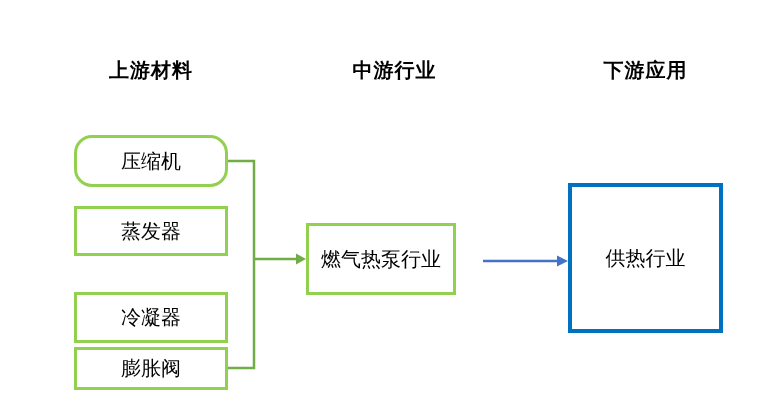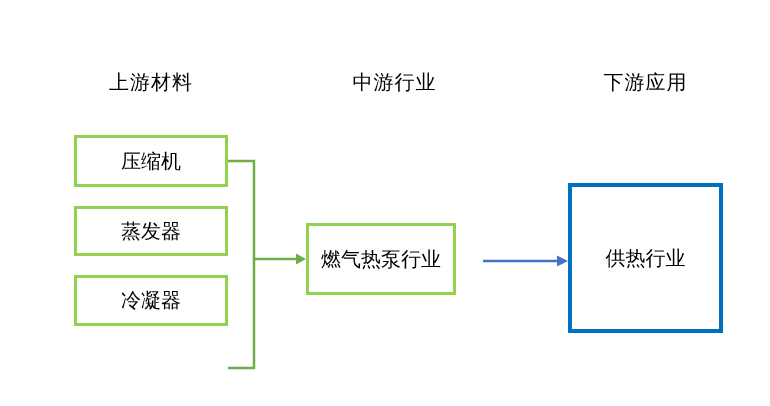--- a/index.html
+++ b/index.html
@@ -17,27 +17,27 @@
   }
   .canvas {
     position: relative;
     width: 770px;
     height: 406px;
     background: var(--background);
     overflow: hidden;
   }
   .col-header {
     position: absolute;
-    top: 68px;
+    top: 56px;
     height: 28px;
     display: flex;
     align-items: center;
     justify-content: center;
     font-size: 20px;
-    font-weight: normal;
+    font-weight: bold;
     color: var(--text);
     letter-spacing: 1px;
     white-space: nowrap;
   }
   .hdr-upstream   { left: 74px;  width: 154px; }
   .hdr-midstream  { left: 306px; width: 177px; }
   .hdr-downstream { left: 568px; width: 155px; }
 
   .node {
     position: absolute;
@@ -46,23 +46,23 @@
     justify-content: center;
     font-size: 20px;
     color: var(--text);
     background: var(--background);
     white-space: nowrap;
   }
   .node.green { border: 3.5px solid var(--green-box-border); }
   .node.blue  { border: 4px solid var(--blue-box-border); font-family: Liberation Mono, monospace; }
 
   .up-box { left: 74px; width: 154px; }
-  .up-box-1 { top: 135px; height: 52px; }
+  .up-box-1 { top: 135px; height: 52px; border-radius: 18px; }
   .up-box-2 { top: 206px; height: 50px; }
-  .up-box-3 { top: 275px; height: 51px; }
+  .up-box-3 { top: 292px; height: 51px; }
   .up-box-4 { top: 347px; height: 43px; }
 
   .mid-box  { left: 306px; top: 223px; width: 150px; height: 72px; }
   .down-box { left: 568px; top: 183px; width: 155px; height: 150px; }
 
   .connector-layer {
     position: absolute;
     left: 0; top: 0;
     width: 770px; height: 406px;
     pointer-events: none;
@@ -96,18 +96,19 @@
     <line class="green-line" x1="254" y1="259" x2="297" y2="259"></line>
     <polygon class="green-head" points="296,253.5 306,259 296,264.5"></polygon>
 
     <line class="blue-line" x1="483" y1="261" x2="559" y2="261"></line>
     <polygon class="blue-head" points="557,255.5 568,261 557,266.5"></polygon>
   </svg>
 
   <div class="node green up-box up-box-1">压缩机</div>
   <div class="node green up-box up-box-2">蒸发器</div>
   <div class="node green up-box up-box-3">冷凝器</div>
+  <div class="node green up-box up-box-4">膨胀阀</div>
 
   <div class="node green mid-box">燃气热泵行业</div>
 
   <div class="node blue down-box">供热行业</div>
 
 </div>
 
 </body></html>

